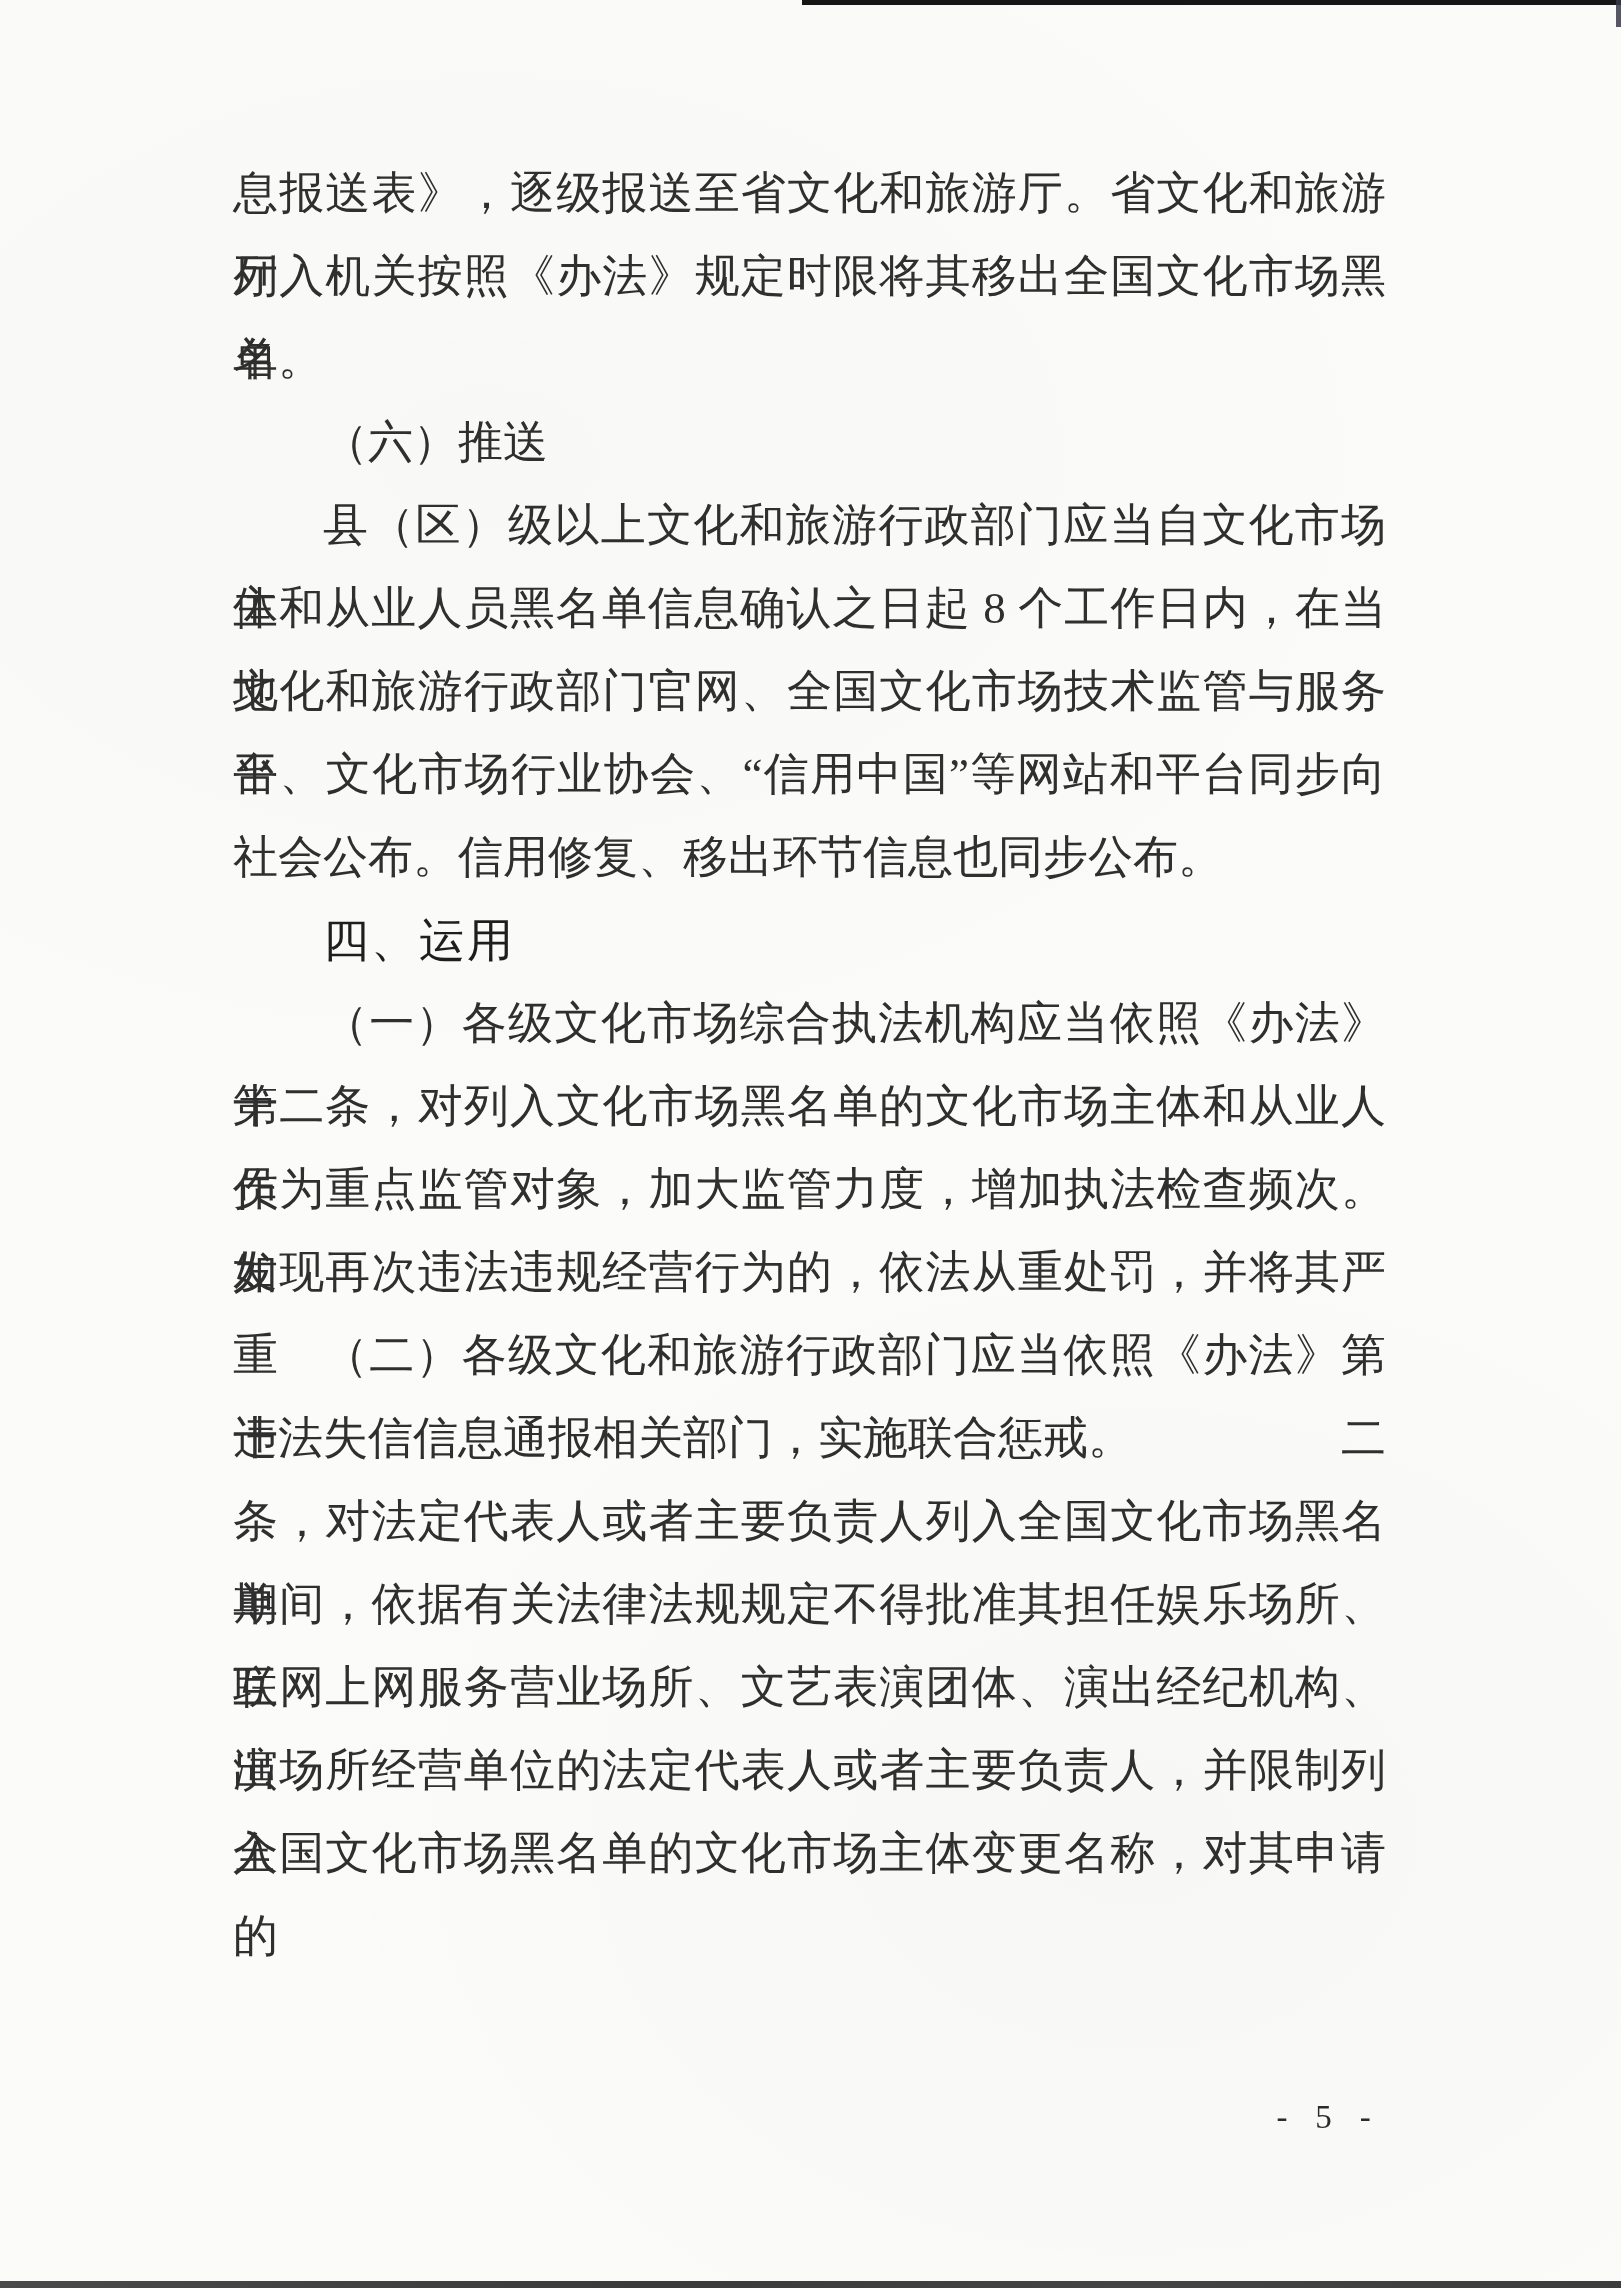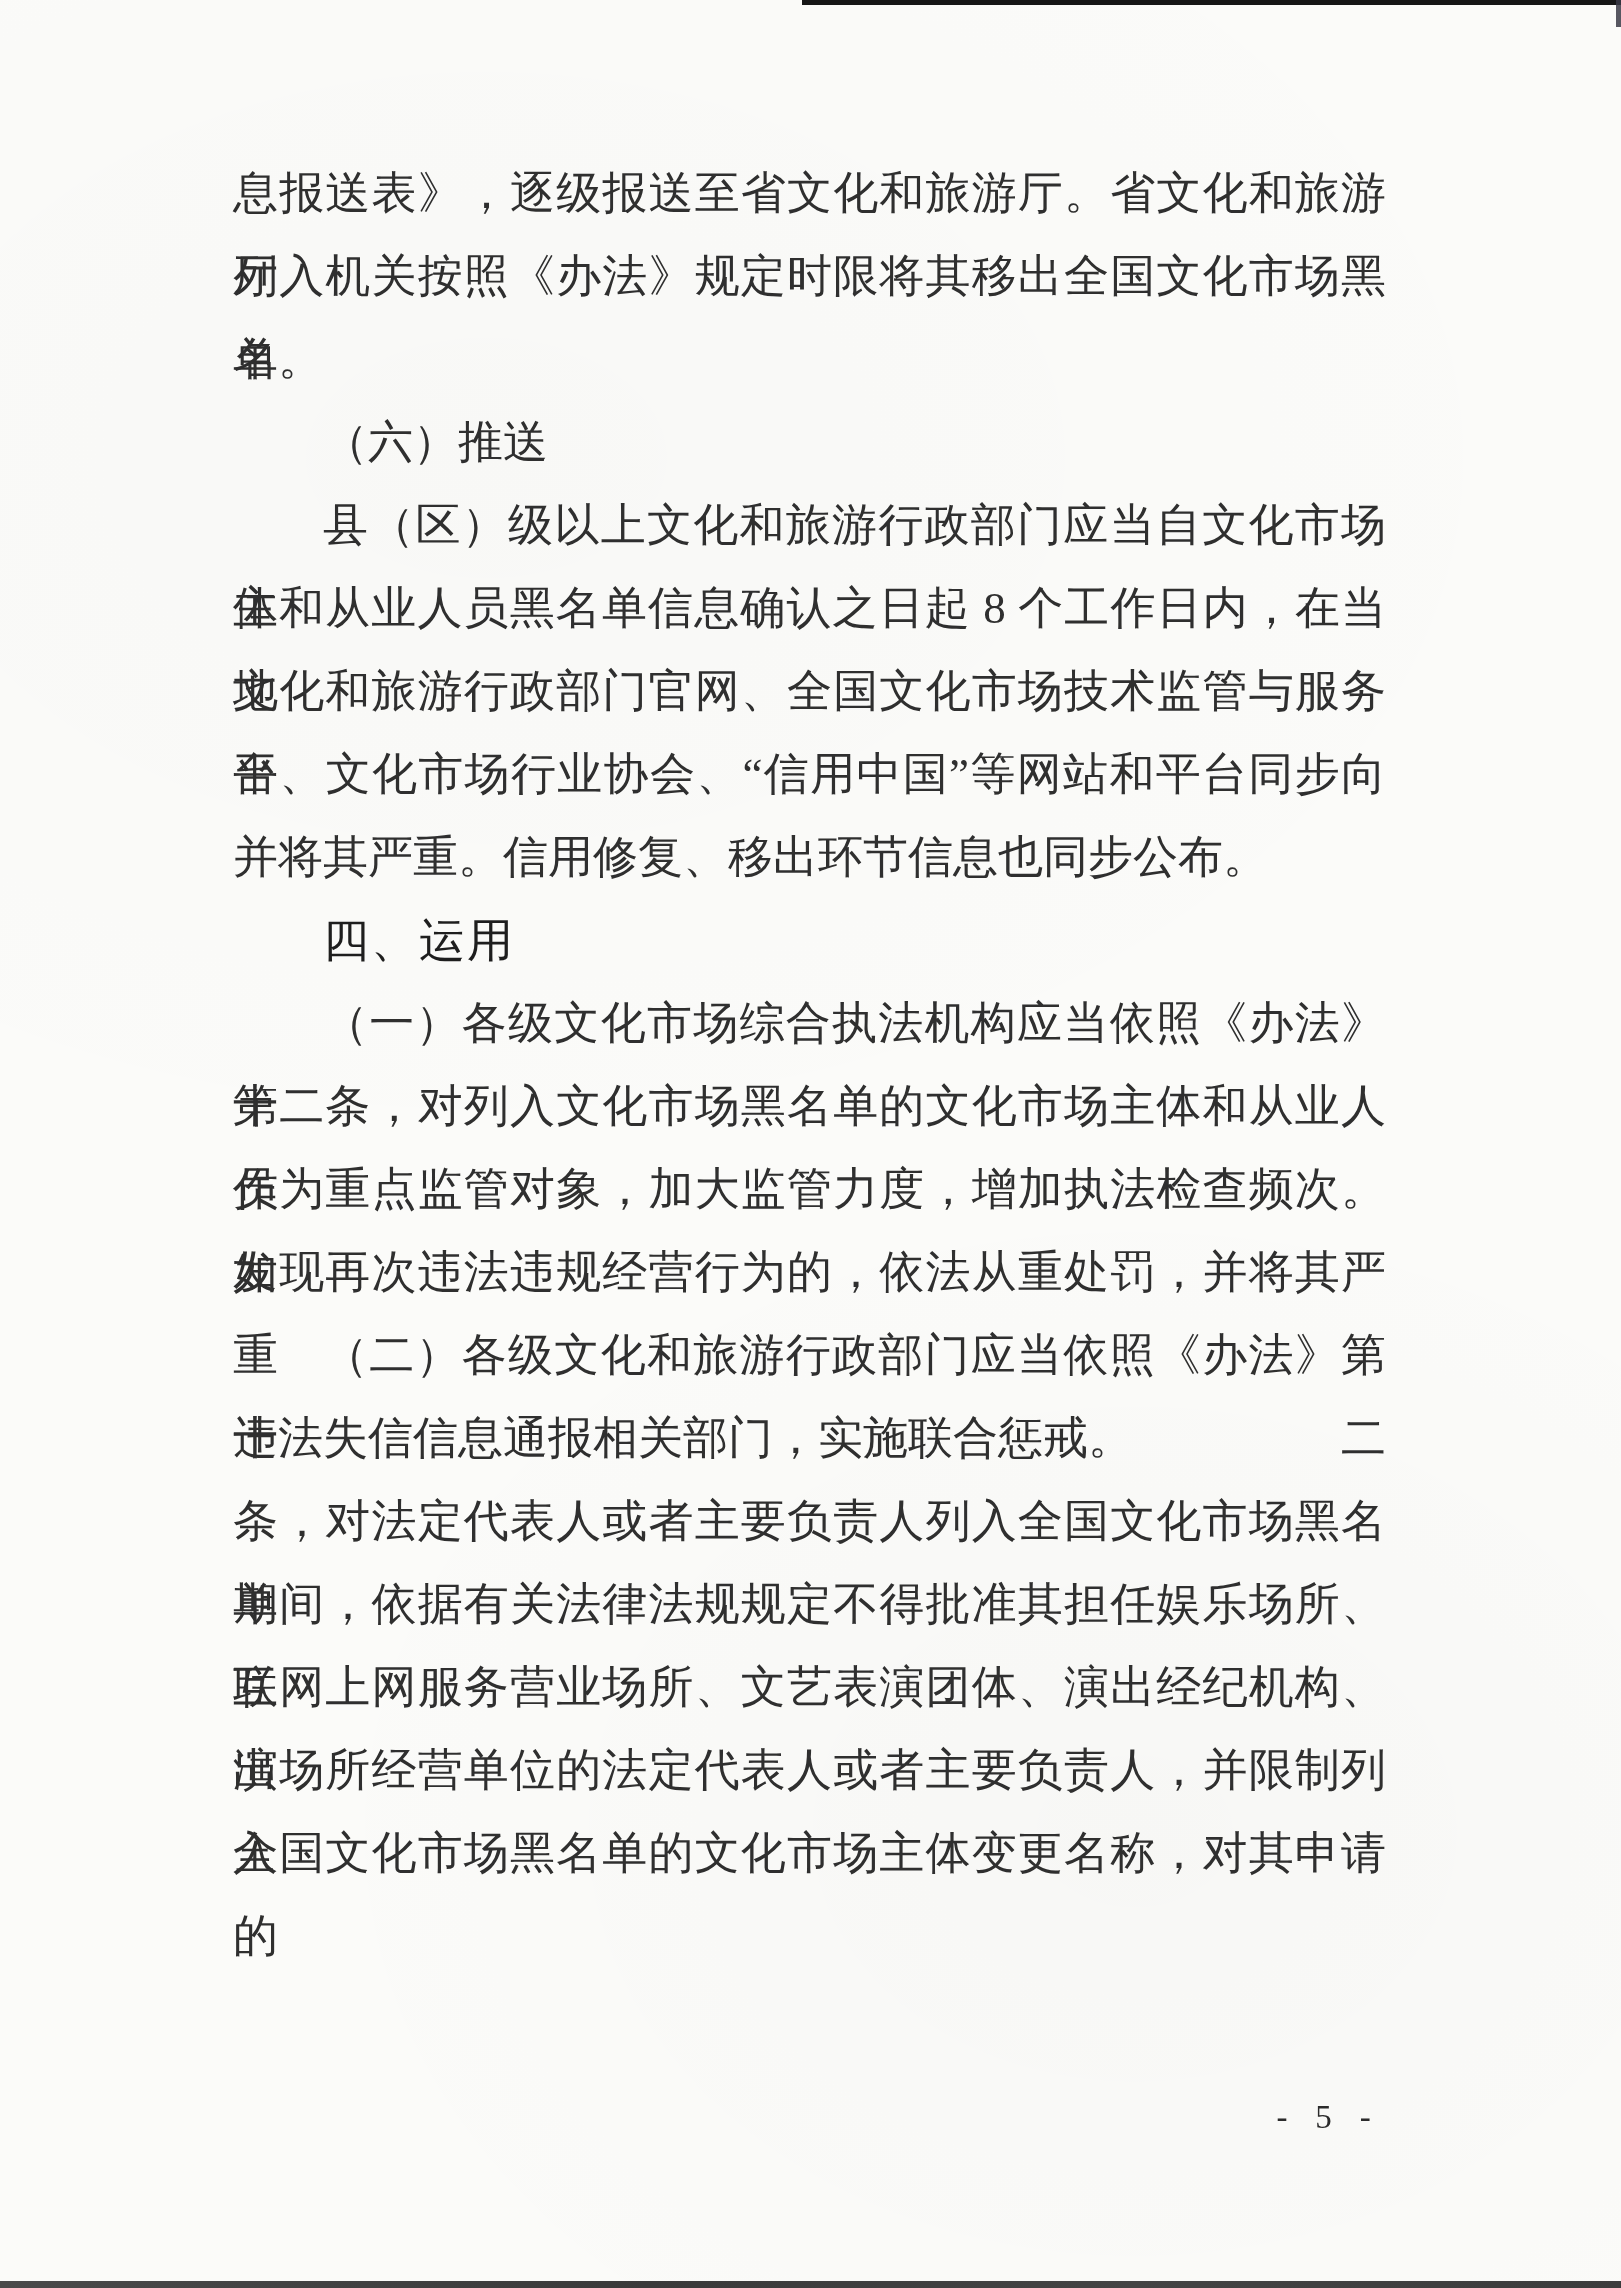--- a/index.html
+++ b/index.html
@@ -83,21 +83,21 @@
 
   <div class="textblock">
     <div class="line just">息报送表》，逐级报送至省文化和旅游厅。省文化和旅游厅</div>
     <div class="line just">列入机关按照《办法》规定时限将其移出全国文化市场黑名</div>
     <div class="line end">单。</div>
     <div class="line end indent">（六）推送</div>
     <div class="line just indent">县（区）级以上文化和旅游行政部门应当自文化市场主</div>
     <div class="line just">体和从业人员黑名单信息确认之日起 8 个工作日内，在当地</div>
     <div class="line just">文化和旅游行政部门官网、全国文化市场技术监管与服务平</div>
     <div class="line just">台、文化市场行业协会、“信用中国”等网站和平台同步向</div>
-    <div class="line end">并将其严重。信用修复、移出环节信息也同步公布。</div>
+    <div class="line end">社会公布。信用修复、移出环节信息也同步公布。</div>
     <div class="line end indent bold">四、运用</div>
     <div class="line just indent">（一）各级文化市场综合执法机构应当依照《办法》第</div>
     <div class="line just">十二条，对列入文化市场黑名单的文化市场主体和从业人员</div>
     <div class="line just">作为重点监管对象，加大监管力度，增加执法检查频次。如</div>
     <div class="line just">发现再次违法违规经营行为的，依法从重处罚，并将其严重</div>
     <div class="line just indent">（二）各级文化和旅游行政部门应当依照《办法》第十二</div>
     <div class="line end">违法失信信息通报相关部门，实施联合惩戒。</div>
     <div class="line just">条，对法定代表人或者主要负责人列入全国文化市场黑名单</div>
     <div class="line just">期间，依据有关法律法规规定不得批准其担任娱乐场所、互</div>
     <div class="line just">联网上网服务营业场所、文艺表演团体、演出经纪机构、演</div>

